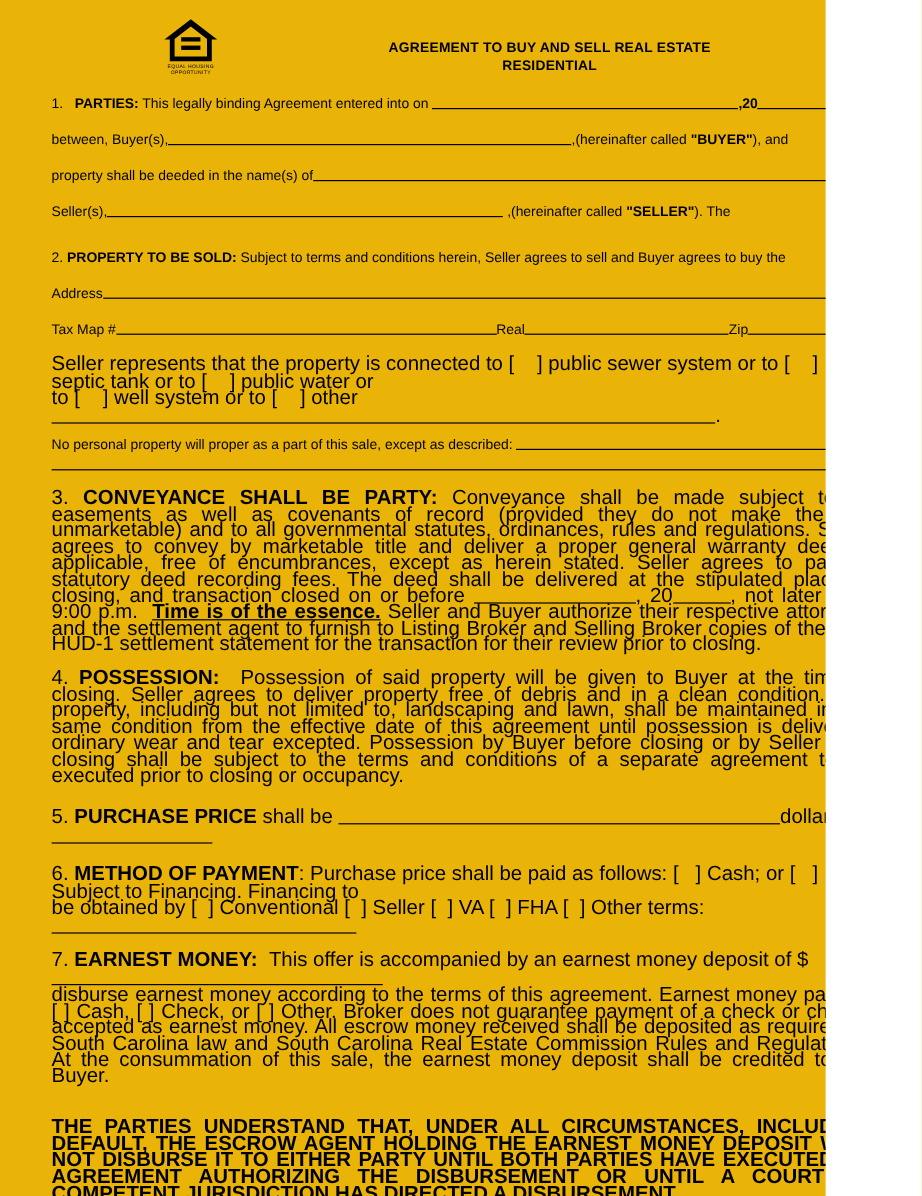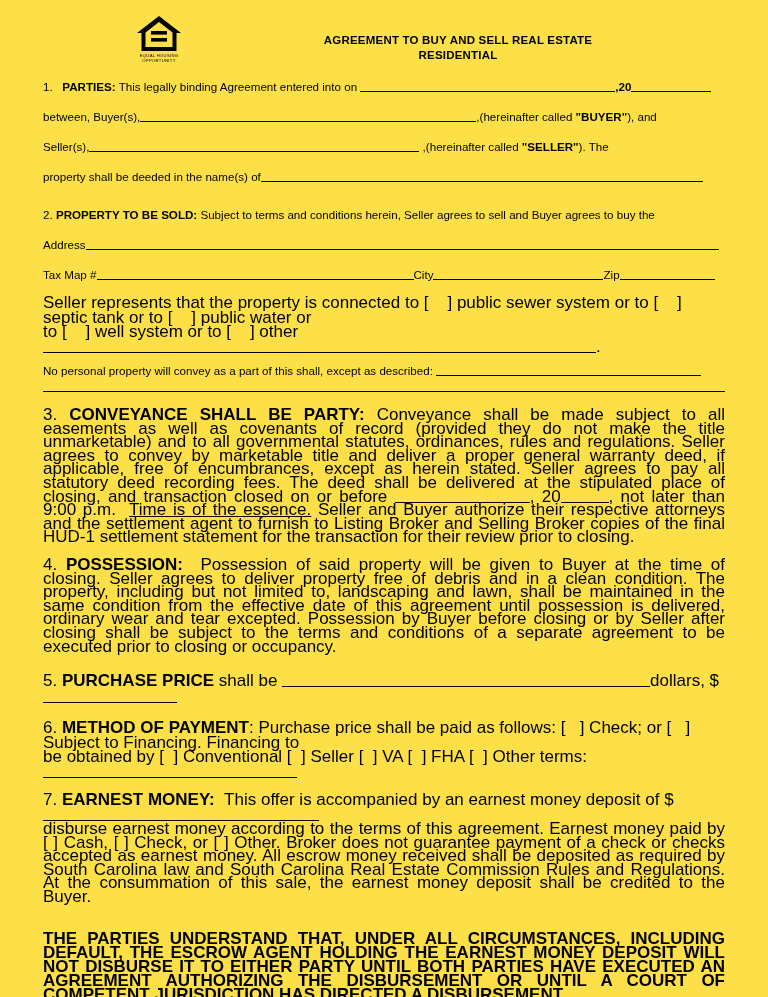--- a/index.html
+++ b/index.html
@@ -7,23 +7,23 @@
     margin: 0;
     padding: 0;
     background: #ffffff;
   }
   body {
     font-family: "Liberation Sans", sans-serif;
     color: #000000;
   }
   .page {
     position: relative;
-    width: 768px;
+    width: 688px;
     height: 997px;
-    background: #fde047;
+    background: #eab308;
     overflow: hidden;
     box-sizing: border-box;
     padding: 0;
   }
   .content {
     position: absolute;
     left: 43px;
     top: 0;
     width: 682px;
   }
@@ -55,21 +55,21 @@
 
   
   .para {
     font-size: 17px;
     line-height: 13.6px;
     text-align: justify;
     margin: 0;
   }
   .para.nojust { text-align: left; }
   .b { font-weight: bold; }
-  .bu { font-weight: normal; text-decoration: underline; }
+  .bu { font-weight: bold; text-decoration: underline; }
 
   .spaced {
     font-size: 11.6px;
     line-height: 30px;
     margin: 0;
     white-space: nowrap;
   }
 
   
   .rule {
@@ -151,60 +151,60 @@
         <span>&nbsp;&nbsp;</span><span class="b">PARTIES:</span>
         <span>This legally binding Agreement entered into on</span>
         <span class="rule" style="width:255px;"></span><span class="b">,20</span><span class="rule" style="width:80px;"></span>
       </div>
 
       <div class="spaced">
         <span>between, Buyer(s),</span><span class="rule" style="width:336px;"></span><span>,(hereinafter called </span><span class="b">"BUYER"</span><span>), and</span>
       </div>
 
       <div class="spaced">
+        <span>property shall be deeded in the name(s) of</span><span class="rule" style="width:442px;"></span>
+      </div>
+
+      <div class="spaced">
         <span>Seller(s),</span><span class="rule" style="width:330px;"></span><span> ,(hereinafter called </span><span class="b">"SELLER"</span><span>).  The</span>
-      </div>
-
-      <div class="spaced">
-        <span>property shall be deeded in the name(s) of</span><span class="rule" style="width:442px;"></span>
       </div>
     </div>
 
     <div class="gap8"></div>
 
     <div>
 
       <div class="spaced">
         <span>2.</span>
         <span class="b">PROPERTY TO BE SOLD:</span>
         <span>Subject to terms and conditions herein, Seller agrees to sell and Buyer agrees to buy the</span>
       </div>
 
 
 
       <div class="spaced">
         <span>Address</span><span class="rule" style="width:633px;"></span>
       </div>
 
       <div class="spaced">
-        <span>Tax Map #</span><span class="rule" style="width:317px;"></span><span>City</span><span class="rule" style="width:170px;"></span><span>Zip</span><span class="rule" style="width:95px;"></span>
+        <span>Tax Map #</span><span class="rule" style="width:317px;"></span><span>Real</span><span class="rule" style="width:170px;"></span><span>Zip</span><span class="rule" style="width:95px;"></span>
       </div>
 
 
       <div class="gap6"></div>
 
       <div class="para nojust" style="line-height:14.5px;">
         <span>Seller represents that the property is connected to  [</span><span>&nbsp;&nbsp;&nbsp;&nbsp;</span><span>] public sewer system or to  [</span><span>&nbsp;&nbsp;&nbsp;&nbsp;</span><span>] septic tank or to  [</span><span>&nbsp;&nbsp;&nbsp;&nbsp;</span><span>] public water or</span><br>
         <span>to [</span><span>&nbsp;&nbsp;&nbsp;&nbsp;</span><span>] well system or to  [</span><span>&nbsp;&nbsp;&nbsp;&nbsp;</span><span>] other</span><span class="rule" style="width:553px;"></span><span>.</span>
       </div>
 
       <div class="gap10"></div>
 
       <div class="spaced" style="line-height:14px;">
-        <span>No personal property will convey as a part of this shall, except as described:</span>&nbsp;<span class="rule" style="width:265px;"></span>
+        <span>No personal property will proper as a part of this sale, except as described:</span>&nbsp;<span class="rule" style="width:265px;"></span>
       </div>
       <div class="gap12"></div>
       <div class="fullrule"></div>
     </div>
 
     <div class="gap16"></div>
 
     <div class="para">
       <span>3.</span>
       <span class="b">CONVEYANCE SHALL BE PARTY:</span>
@@ -228,21 +228,21 @@
       <span>5.</span>
       <span class="b">PURCHASE PRICE</span>
       <span>shall be</span>
       <span class="rule" style="width:368px;"></span><span>dollars,  $</span><span class="rule" style="width:134px;"></span>
     </div>
 
     <div class="gap16"></div>
 
     <div class="para nojust" style="line-height:14.5px;">
       <span>6.</span>
-      <span class="b">METHOD OF PAYMENT</span><span>: Purchase price shall be paid as follows: [</span><span>&nbsp;&nbsp;&nbsp;</span><span>]  Check; or  [</span><span>&nbsp;&nbsp;&nbsp;</span><span>]  Subject to Financing.  Financing to</span><br>
+      <span class="b">METHOD OF PAYMENT</span><span>: Purchase price shall be paid as follows: [</span><span>&nbsp;&nbsp;&nbsp;</span><span>]  Cash; or  [</span><span>&nbsp;&nbsp;&nbsp;</span><span>]  Subject to Financing.  Financing to</span><br>
       <span>be obtained by [</span><span>&nbsp;&nbsp;</span><span>] Conventional  [</span><span>&nbsp;&nbsp;</span><span>] Seller  [</span><span>&nbsp;&nbsp;</span><span>] VA  [</span><span>&nbsp;&nbsp;</span><span>] FHA  [</span><span>&nbsp;&nbsp;</span><span>] Other terms:</span><span class="rule" style="width:254px;"></span>
     </div>
 
     <div class="gap14"></div>
 
     <div>
       <div class="para nojust" style="line-height:14.5px;">
         <span>7.</span>
         <span class="b">EARNEST MONEY:</span>
         <span>&nbsp;</span><span>This offer is accompanied by an earnest money deposit of $</span><span class="rule" style="width:276px;"></span>

